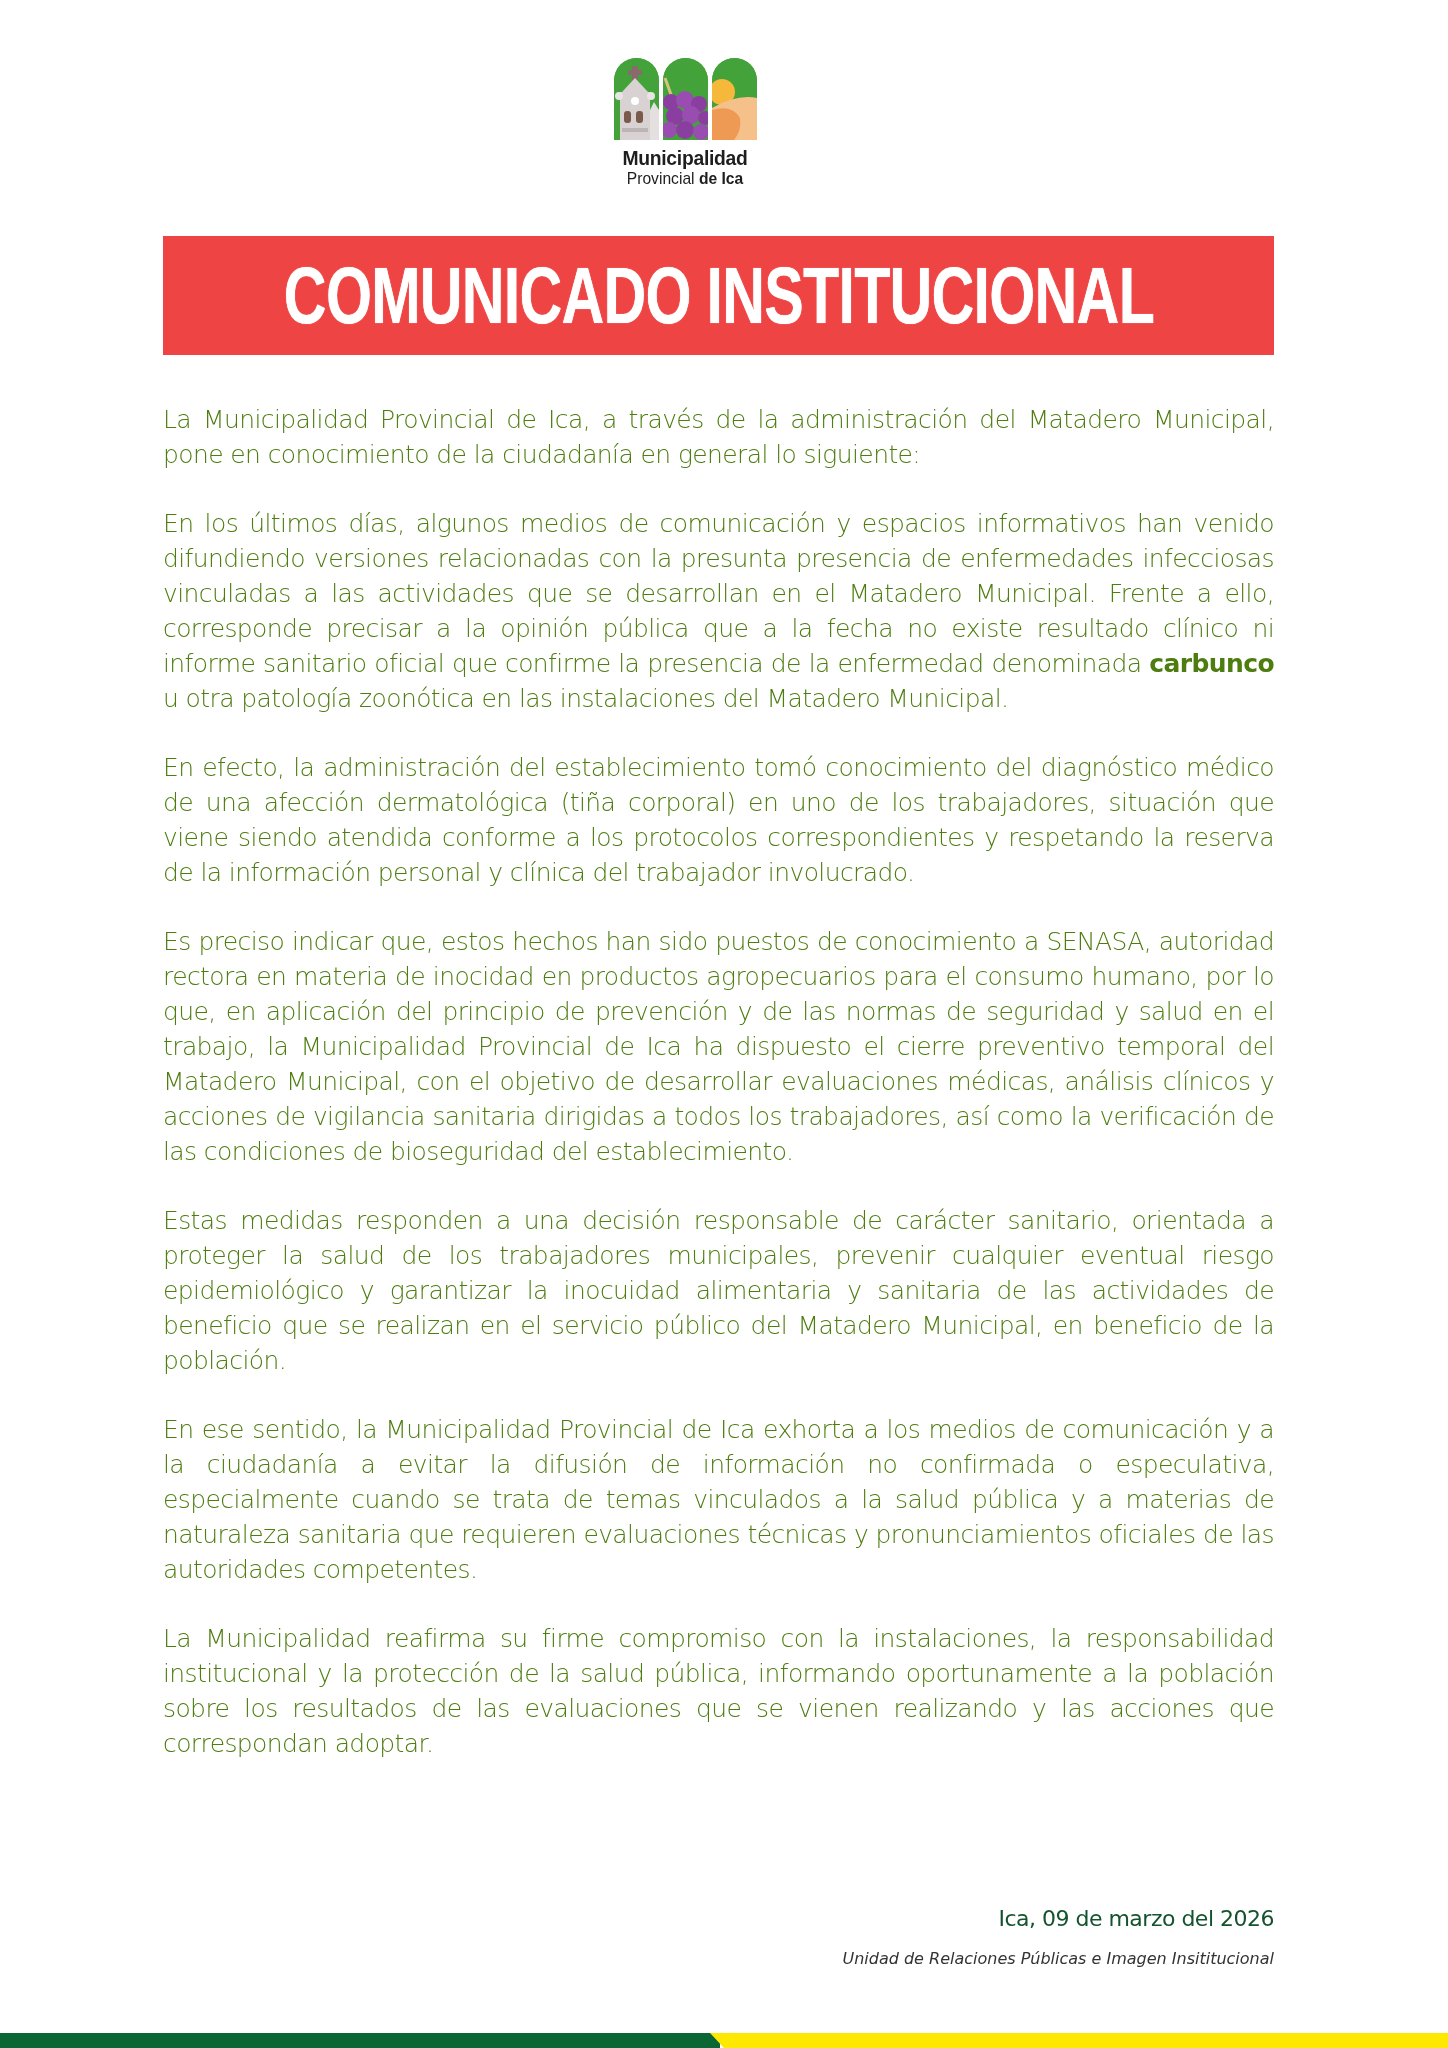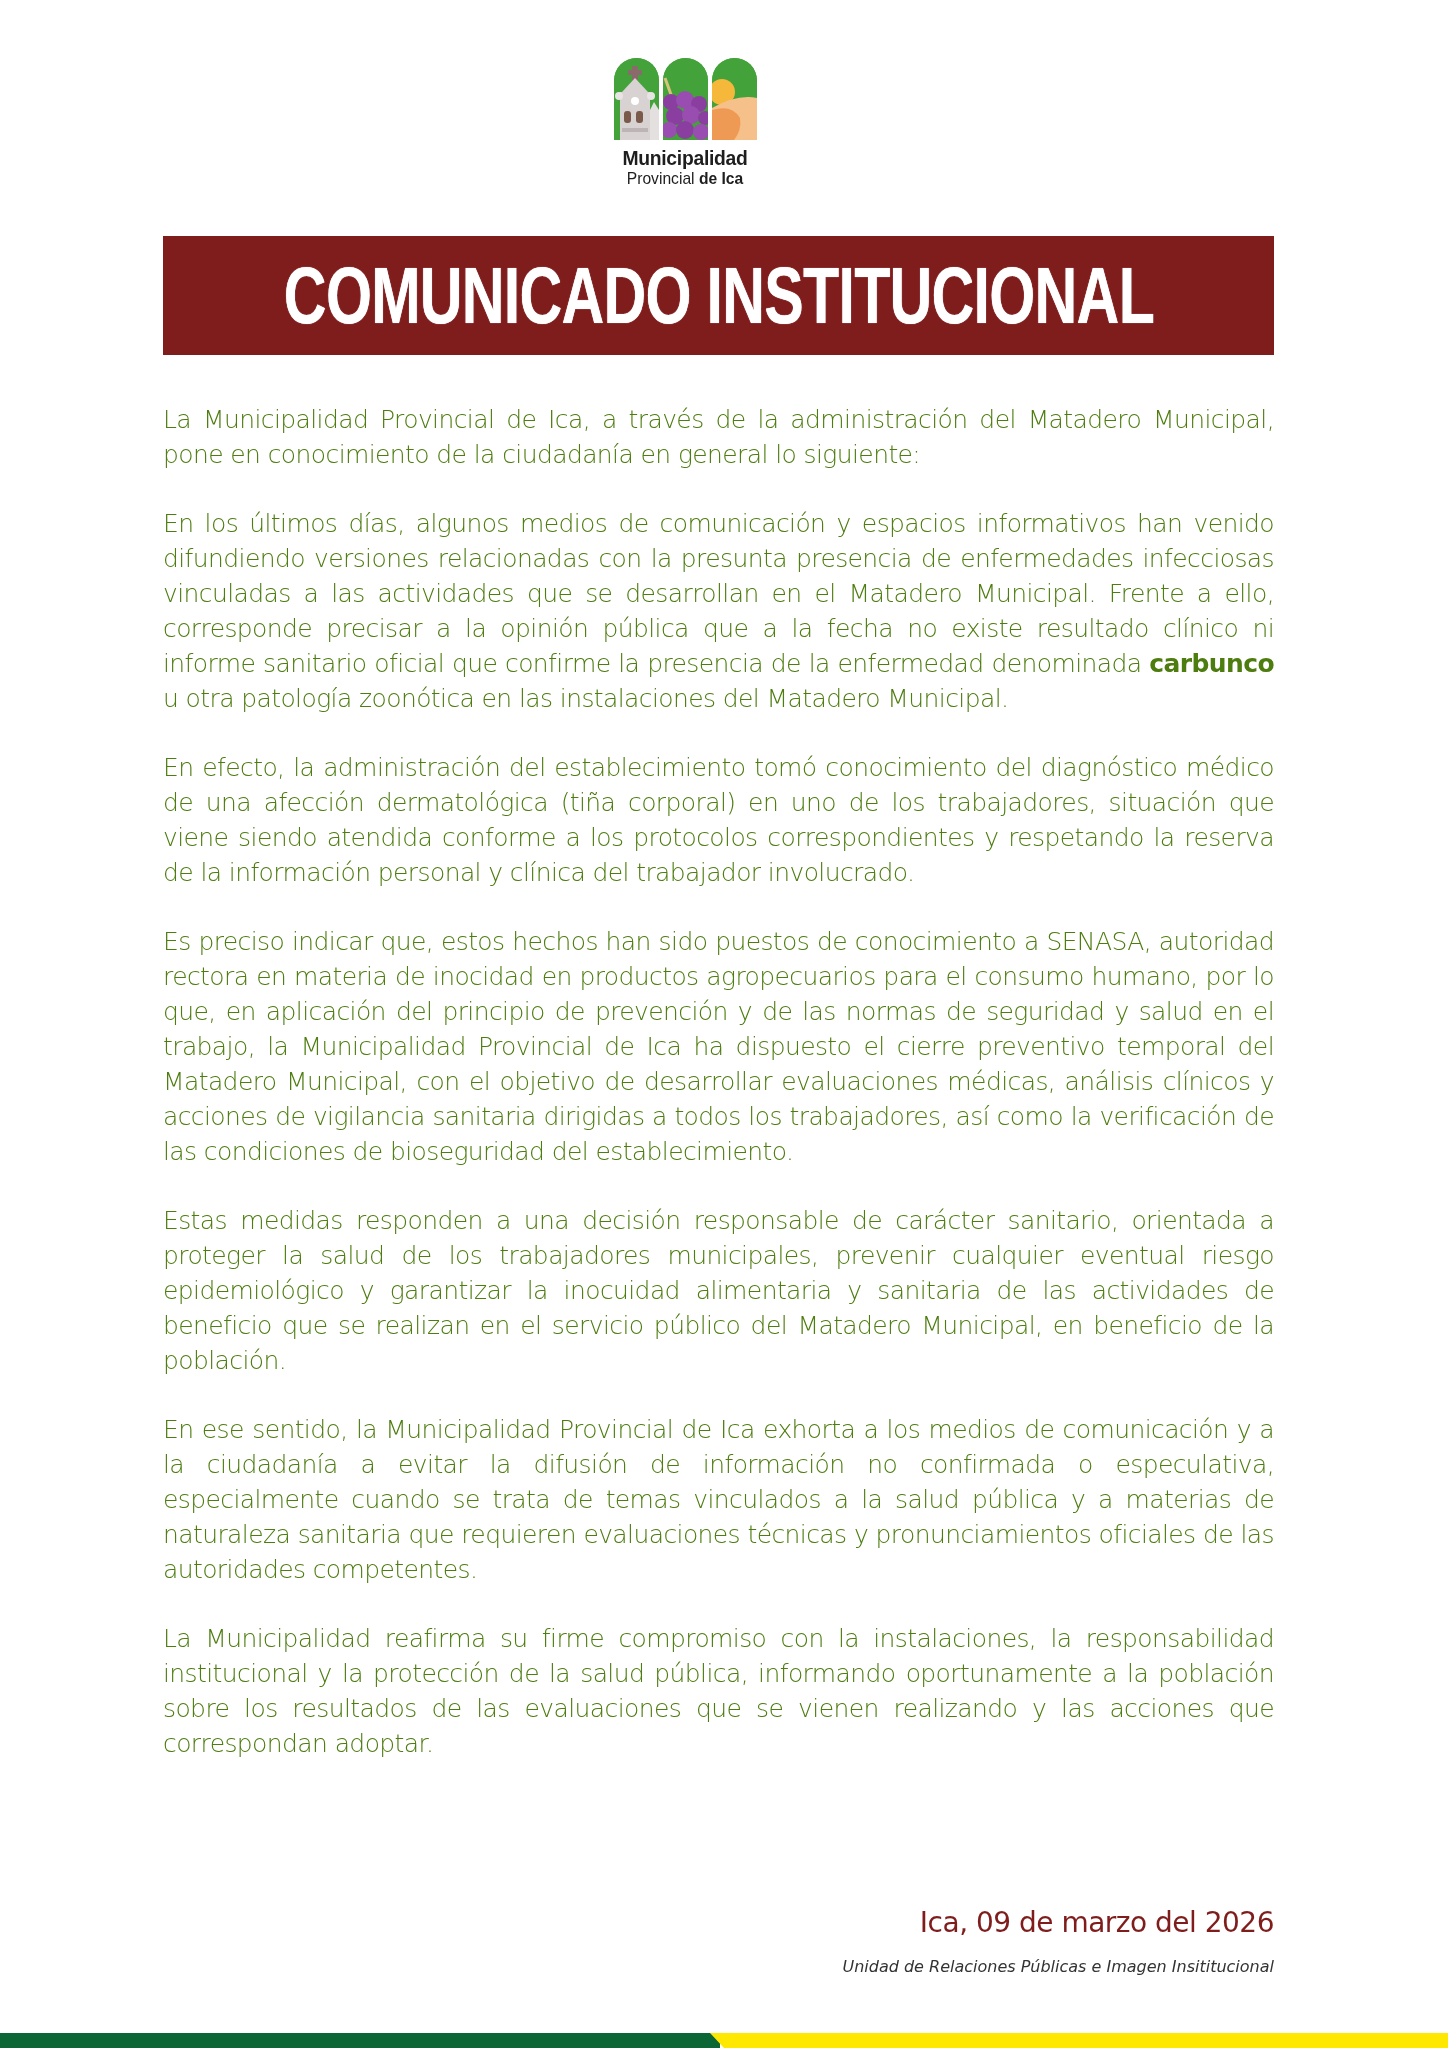--- a/index.html
+++ b/index.html
@@ -3,27 +3,27 @@
 <meta charset="utf-8">
 <style>
   html, body { margin: 0; padding: 0; background: #ffffff; }
   body { width: 1448px; height: 2048px; position: relative; overflow: hidden; font-family: "DejaVu Sans", sans-serif; color: #1a1a1a; }
   .logo { position: absolute; left: 612px; top: 58px; width: 146px; }
   .logo-arches { display: flex; gap: 4px; height: 82px; justify-content: center; }
   .arch { width: 45px; height: 82px; border-radius: 23px 23px 0 0; overflow: hidden; position: relative; background: #43a23a; }
   .logo-text1 { font-family: "Liberation Sans", sans-serif; font-weight: bold; font-size: 21px; text-align: center; color: #1e1e1e; margin-top: 6px; letter-spacing: -0.3px; transform: scaleX(0.92); }
   .logo-text2 { font-family: "Liberation Sans", sans-serif; font-size: 17px; text-align: center; color: #1e1e1e; margin-top: -1px; transform: scaleX(0.92); }
   .logo-text2 b { font-weight: bold; }
-  .banner { position: absolute; left: 163px; top: 236px; width: 1111px; height: 119px; background: #7f1d1d; display: flex; align-items: center; justify-content: center; }
+  .banner { position: absolute; left: 163px; top: 236px; width: 1111px; height: 119px; background: #ef4444; display: flex; align-items: center; justify-content: center; }
   .banner h1 { margin: 0; color: #ffffff; font-family: "Liberation Sans", sans-serif; font-weight: 900; font-size: 80px; letter-spacing: -1px; transform: scaleX(0.74); white-space: nowrap; text-shadow: 0 0 1px #fff; }
   .content { position: absolute; left: 163px; top: 402px; width: 1111px; }
   .content p { margin: 0 0 34px 0; font-family: "DejaVu Sans", sans-serif; font-weight: 200; font-size: 25px; line-height: 35px; text-align: justify; color: #4d7c0f; letter-spacing: -0.6px; }
   .content p .em { font-weight: bold; }
   .signature { position: absolute; right: 174px; top: 1906px; text-align: right; }
-  .sig-date { font-family: "DejaVu Sans", sans-serif; font-size: 28px; color: #7f1d1d; letter-spacing: -0.5px; }
+  .sig-date { font-family: "DejaVu Sans", sans-serif; font-size: 22px; color: #14532d; letter-spacing: -0.5px; }
   .sig-unit { font-family: "DejaVu Sans", sans-serif; font-style: italic; font-size: 16px; color: #333; margin-top: 18px; }
   .footer { position: absolute; left: 0; top: 2033px; width: 1448px; height: 15px; }
   .footer-green { position: absolute; left: 0; top: 0; width: 720px; height: 15px; background: #0a6635; }
   .footer-yellow { position: absolute; left: 710px; top: 0; width: 738px; height: 15px; background: #ffe800; clip-path: polygon(0 0, 100% 0, 100% 100%, 14px 100%); }
 </style>
 </head>
 <body>
 
 <div class="logo">
   <div class="logo-arches">

